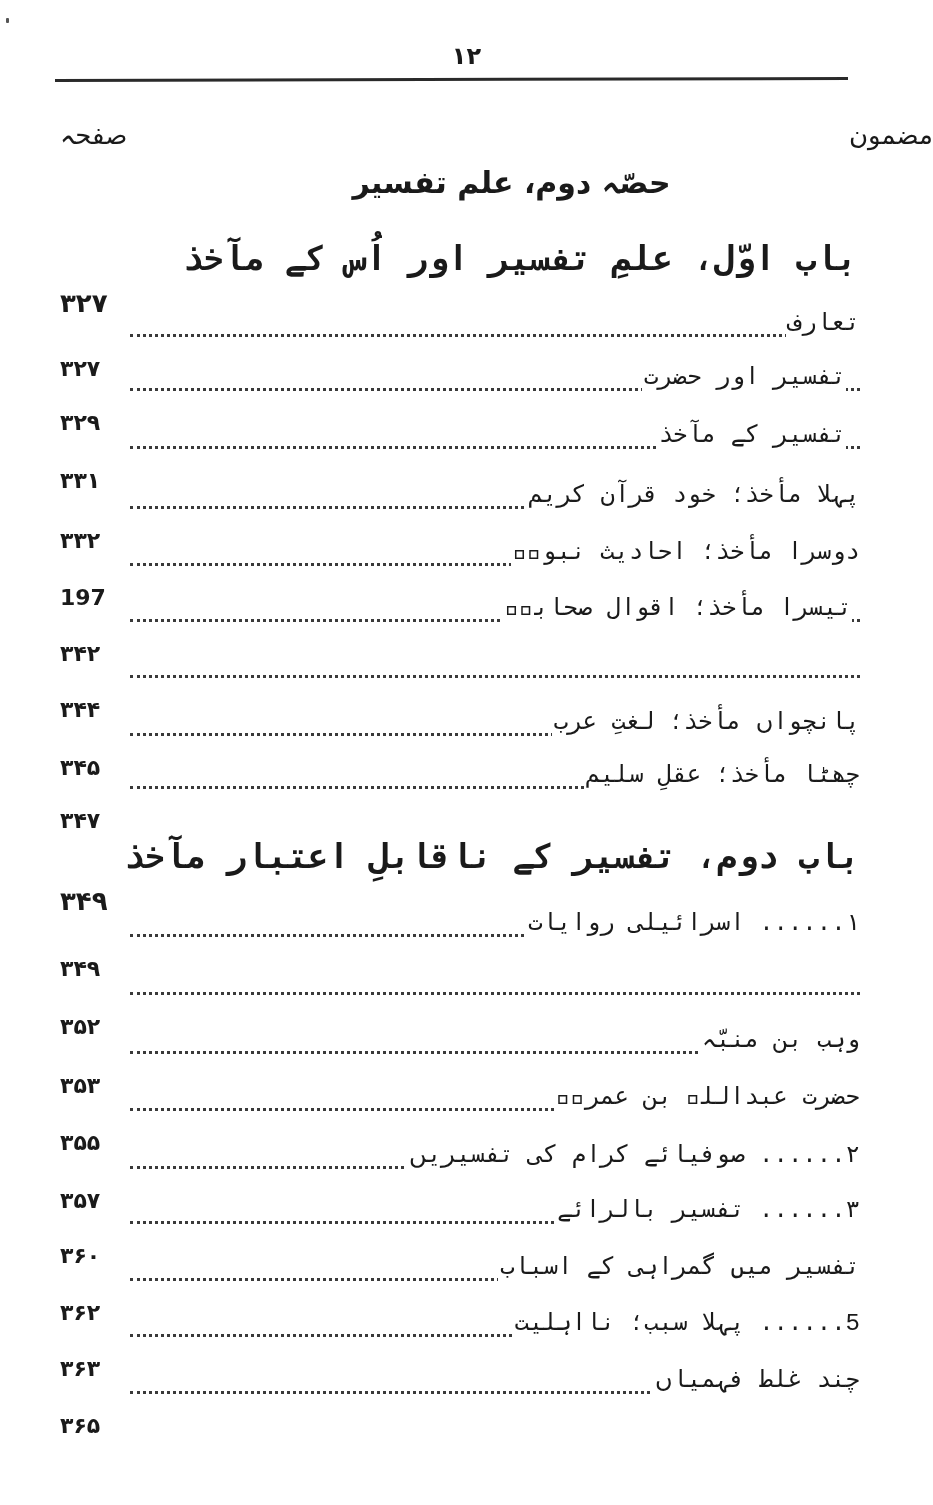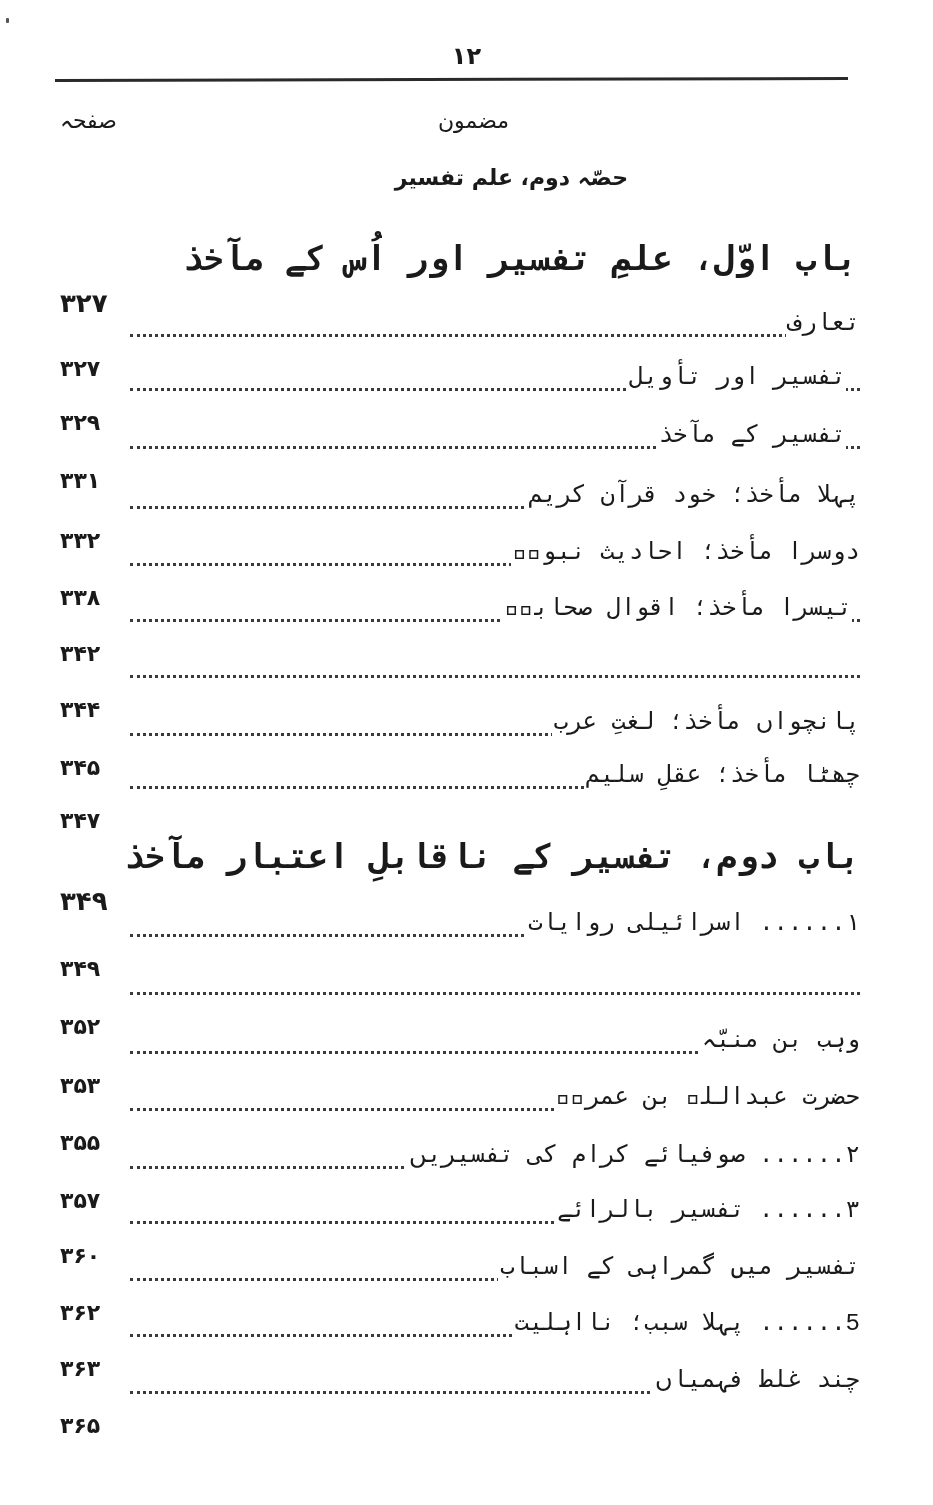--- a/index.html
+++ b/index.html
@@ -29,41 +29,41 @@
       position: absolute;
       left: 55px;
       top: 78px;
       width: 793px;
       height: 3px;
       background: #2a2a2a;
       transform: rotate(-0.15deg);
     }
     .col-header {
       position: absolute;
-      top: 108px;
-      font-size: 22px;
+      top: 120px;
+      font-size: 26px;
       font-family: "DejaVu Sans", sans-serif;
     }
     .col-header.subject {
       left: 0;
       width: 933px;
-      text-align: center;
+      text-align: right;
       padding-left: 14px;
       box-sizing: border-box;
     }
     .col-header.page {
       left: 60px;
     }
     .part-title {
       position: absolute;
       top: 165px;
       left: 0;
       width: 933px;
       text-align: center;
-      font-size: 22px;
+      font-size: 30px;
       font-weight: bold;
       padding-left: 90px;
       box-sizing: border-box;
       font-family: "DejaVu Sans", sans-serif;
     }
     .toc {
       position: absolute;
       left: 0;
       top: 0;
       width: 933px;
@@ -145,37 +145,37 @@
     <span class="label">باب اوّل، علمِ تفسیر اور اُس کے مآخذ</span>
     <span class="num">۳۲۷</span>
   </div>
   <div class="row" style="top:308px">
     <span class="leader"></span>
     <span class="label">تعارف</span>
     <span class="num">۳۲۷</span>
   </div>
   <div class="row" style="top:362px">
     <span class="leader"></span>
-    <span class="label" style="right:14px">تفسیر اور تأویل</span>
+    <span class="label" style="right:14px">تفسیر اور حضرت</span>
     <span class="num">۳۲۹</span>
   </div>
   <div class="row" style="top:420px">
     <span class="leader"></span>
     <span class="label" style="right:14px">تفسیر کے مآخذ</span>
     <span class="num">۳۳۱</span>
   </div>
   <div class="row" style="top:480px">
     <span class="leader"></span>
     <span class="label">پہلا مأخذ؛ خود قرآن کریم</span>
     <span class="num">۳۳۲</span>
   </div>
   <div class="row" style="top:537px">
     <span class="leader"></span>
     <span class="label">دوسرا مأخذ؛ احادیث نبویؐ</span>
-    <span class="num">۳۳۸</span>
+    <span class="num">197</span>
   </div>
   <div class="row" style="top:593px">
     <span class="leader"></span>
     <span class="label" style="right:8px">تیسرا مأخذ؛ اقوال صحابہؓ</span>
     <span class="num">۳۴۲</span>
   </div>
   <div class="row" style="top:649px">
     <span class="leader"></span>
     <span class="num">۳۴۴</span>
   </div>

